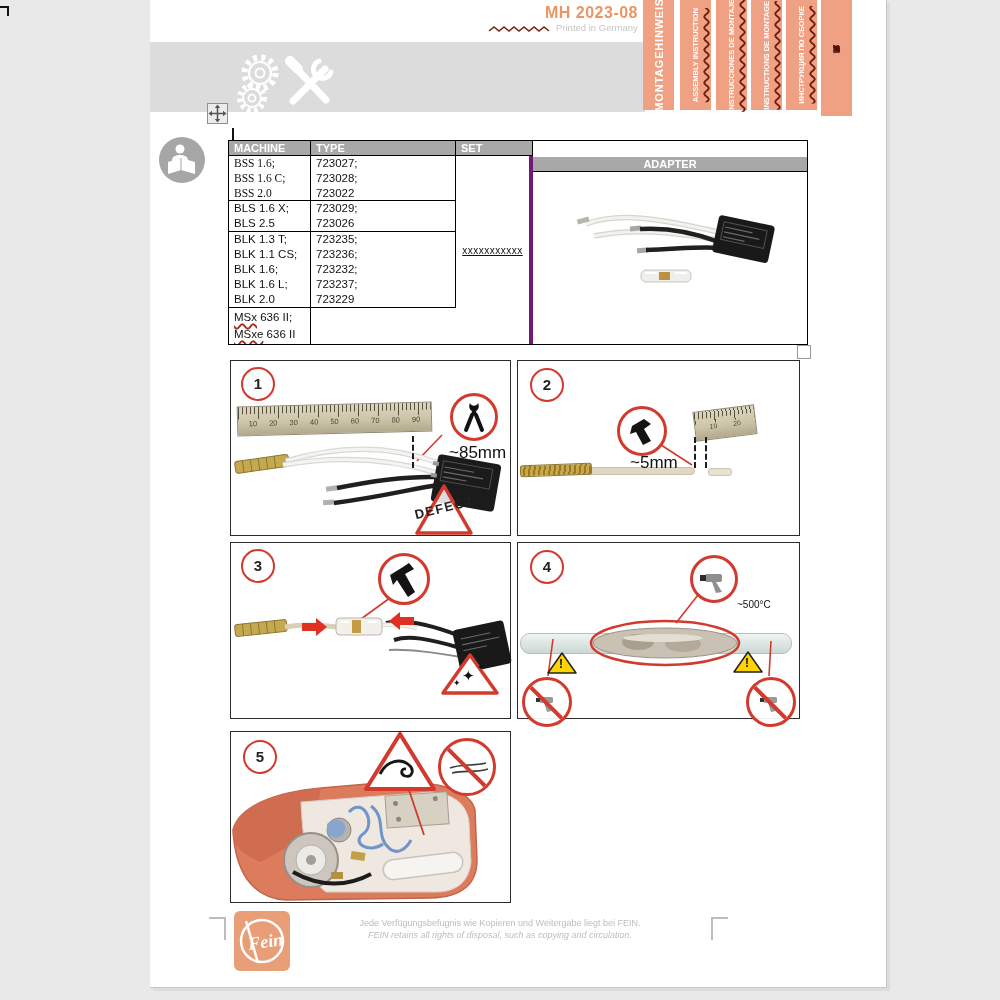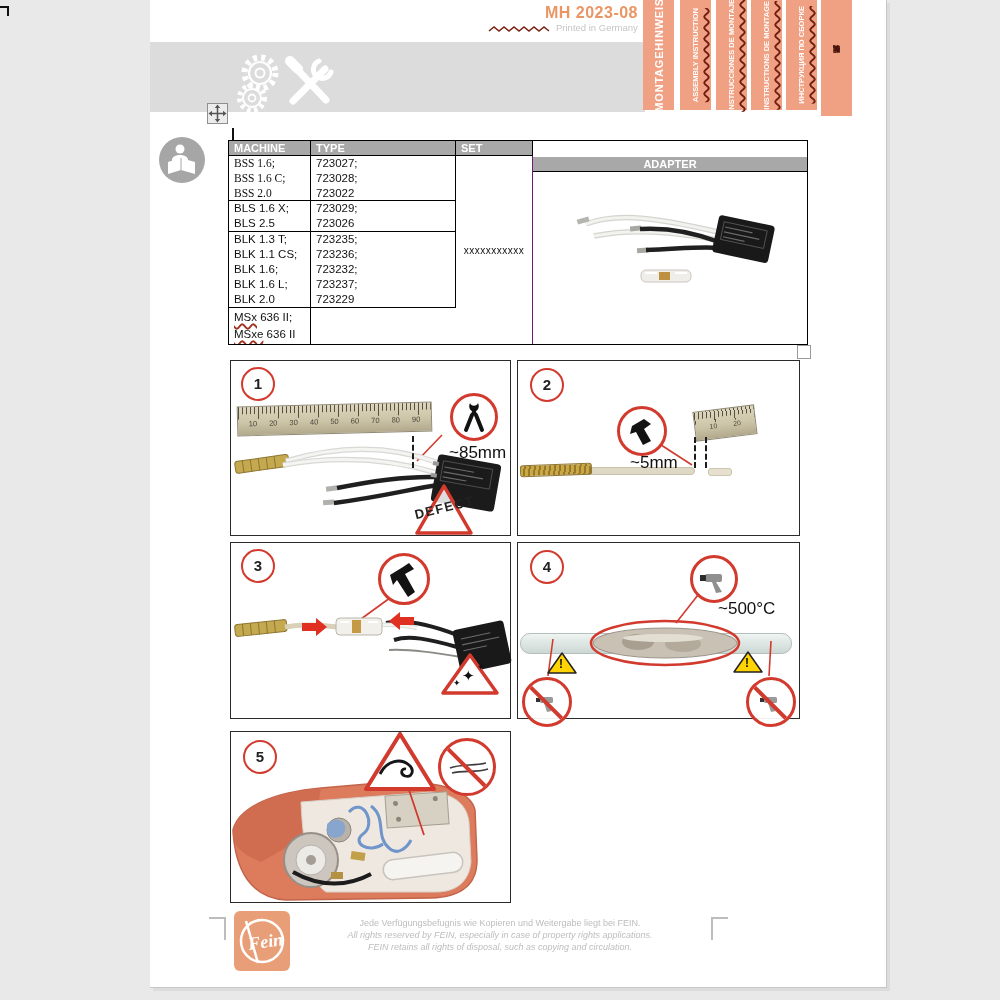--- a/index.html
+++ b/index.html
@@ -161,21 +161,21 @@
         <div>723236;</div>
         <div>723232;</div>
         <div>723237;</div>
         <div>723229</div>
       </div>
     <div class="td" style="left:0;top:167px;width:82px;height:36px;border-bottom:none;line-height:17px;padding-top:1px;">
         <div><span class="sq">MSx</span> 636 II;</div>
         <div><span class="sq">MSxe</span> 636 II</div>
       </div>
 
-    <div class="abs" style="left:227px;top:15px;width:77px;height:188px;border-right:1px solid #701a75;box-sizing:border-box;display:flex;align-items:center;justify-content:center;font-size:10px;letter-spacing:.5px;color:#111;">xxxxxxxxxxx</div>
+    <div class="abs" style="left:227px;top:15px;width:77px;height:188px;border-right:4px solid #701a75;box-sizing:border-box;display:flex;align-items:center;justify-content:center;font-size:10px;letter-spacing:.5px;color:#111;text-decoration:underline;">xxxxxxxxxxx</div>
 
     <div class="abs" style="left:304px;top:15px;width:274px;height:188px;">
       <svg width="274" height="188">
 
         <path d="M53,68 C85,56 125,62 185,76" stroke="#d5d5d0" stroke-width="5.5" fill="none"></path>
         <path d="M53,68 C85,56 125,62 185,76" stroke="#f2f2ee" stroke-width="3" fill="none"></path>
         <path d="M61,80 C100,72 140,76 186,84" stroke="#d5d5d0" stroke-width="5.5" fill="none"></path>
         <path d="M61,80 C100,72 140,76 186,84" stroke="#f2f2ee" stroke-width="3" fill="none"></path>
         <rect x="44" y="62" width="12" height="5" fill="#b5b5b0" transform="rotate(-16 50 64)"></rect>
 
@@ -327,21 +327,21 @@
       <polygon points="230,109 216,129 244,129" fill="#ffd400" stroke="#222" stroke-width="1.5" stroke-linejoin="round"></polygon>
     </svg>
     <div class="stepnum" style="left:12px;top:7px;">4</div>
     <div class="toolcircle" style="left:172px;top:12px;width:42px;height:42px;">
       <svg width="34" height="34">
         <rect x="8" y="12" width="17" height="8" rx="2" fill="#8f8f8f"></rect>
         <rect x="3" y="13" width="6" height="6" fill="#2b2b2b"></rect>
         <path d="M19,20 L25,30 L19,31 L15,20 Z" fill="#8f8f8f"></path>
       </svg>
     </div>
-    <span class="lbl" style="left:200px;top:56px;font-size:17px;">~500°C</span>
+    <span class="lbl" style="left:219px;top:56px;font-size:10px;">~500°C</span>
     <span class="bang" style="left:41px;top:115px;font-size:12px;">!</span>
     <span class="bang" style="left:227px;top:114px;font-size:12px;">!</span>
     <div class="noslash" style="left:4px;top:134px;width:44px;height:44px;">
       <svg width="26" height="26">
         <rect x="6" y="8" width="13" height="6" rx="1.5" fill="#9a9a9a"></rect>
         <rect x="2" y="9" width="4" height="4" fill="#333"></rect>
         <path d="M14,14 L18,22 L13,23 L10,14 Z" fill="#9a9a9a"></path>
       </svg>
     </div>
     <div class="noslash" style="left:228px;top:134px;width:44px;height:44px;">
@@ -401,17 +401,16 @@
     <text x="14" y="37" font-family="Liberation Serif, serif" font-style="italic" font-weight="bold" font-size="18" fill="#fff" transform="rotate(-8 28 30)">Fein</text>
   </svg>
 
   <div class="abs" style="left:209px;top:917px;width:17px;height:2px;background:#bdbdbd;"></div>
   <div class="abs" style="left:224px;top:917px;width:2px;height:23px;background:#bdbdbd;"></div>
   <div class="abs" style="left:711px;top:917px;width:17px;height:2px;background:#bdbdbd;"></div>
   <div class="abs" style="left:711px;top:917px;width:2px;height:23px;background:#bdbdbd;"></div>
 
   <div class="abs" style="left:300px;top:917px;width:400px;text-align:center;">
     <div class="ftline">Jede Verfügungsbefugnis wie Kopieren und Weitergabe liegt bei FEIN.</div>
-    <div class="ftline ital">All rights reserved by FEIN, especially in case of property rights applications.</div>
     <div class="ftline ital">FEIN retains all rights of disposal, such as copying and circulation.</div>
   </div>
 
 </div>
 
 </body></html>

